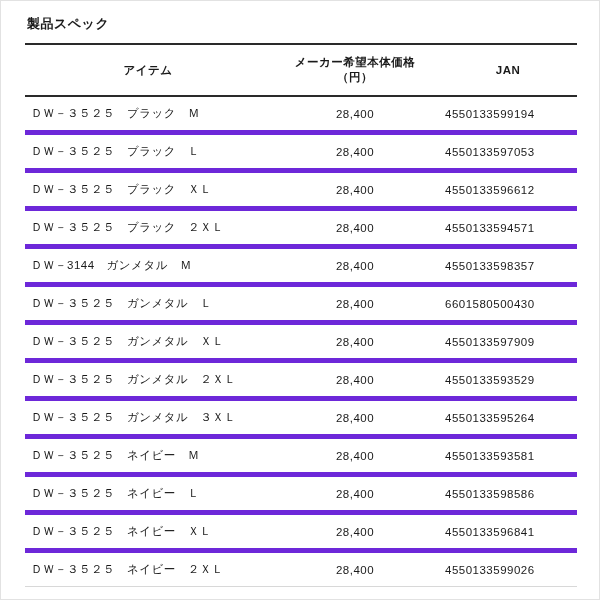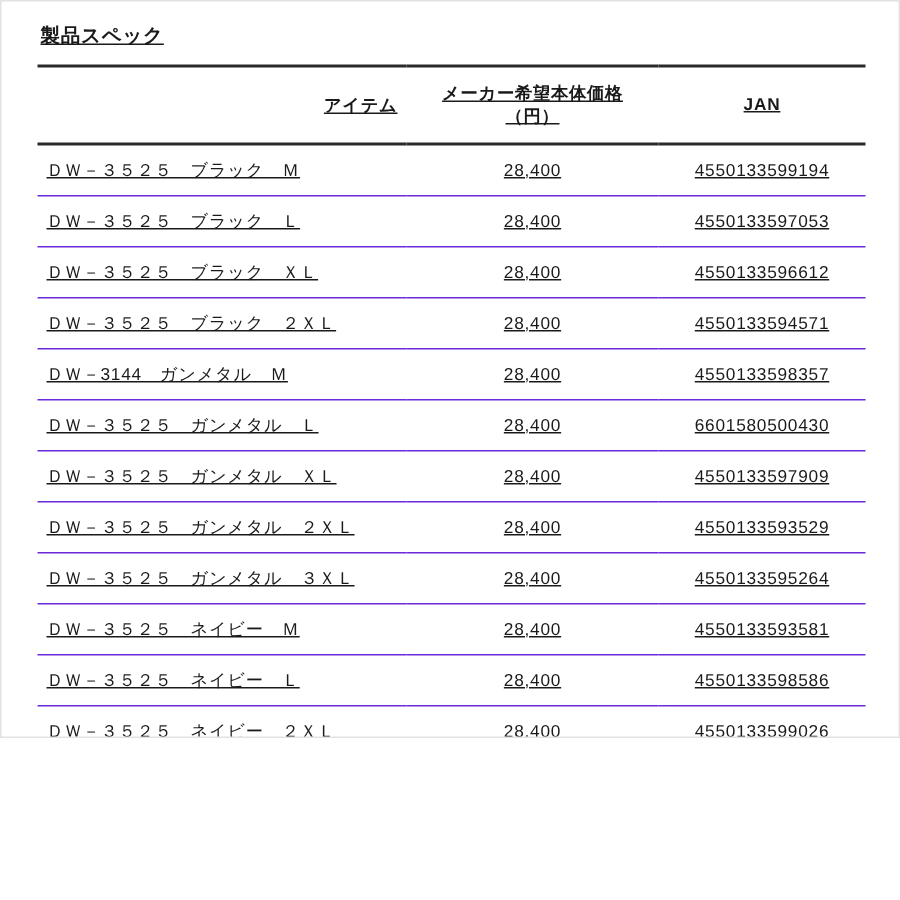--- a/index.html
+++ b/index.html
@@ -9,27 +9,26 @@
   body {
     width: 600px;
     height: 600px;
     background: #ffffff;
     font-family: "Liberation Sans", sans-serif;
     color: #1a1a1a;
     -webkit-font-smoothing: antialiased;
   }
   .page {
     width: 600px;
-    height: 492px;
+    height: 600px;
     box-sizing: border-box;
     padding: 10px 24px 0 24px;
     border: 1px solid #e2e2e2;
     position: relative;
     overflow: hidden;
-    text-decoration: underline;
   }
   .page-title {
     font-size: 13px;
     font-weight: bold;
     color: #1a1a1a;
     letter-spacing: 0.5px;
     margin: 4px 0 10px 2px;
   }
   table.spec {
     border-collapse: collapse;
@@ -42,35 +41,35 @@
     color: #1a1a1a;
     padding: 10px 6px;
     border-top: 2px solid #2a2a2a;
     border-bottom: 2px solid #2a2a2a;
     letter-spacing: 0.5px;
   }
   table.spec td {
     font-size: 11.5px;
     color: #1a1a1a;
     padding: 9px 6px;
-    border-bottom: 1px solid #6d28d9;
+    border-bottom: 5px solid #6d28d9;
     letter-spacing: 0.5px;
     white-space: nowrap;
   }
   .col-item { width: 246px; }
   .col-price { width: 168px; }
   .col-jan  { width: 138px; }
 
-  th.th-item { text-align: right; padding-left: 16px; }
+  th.th-item { text-align: center; padding-left: 16px; }
   th.th-price { }
   th.th-jan { text-align: center; }
 
   td.td-item { text-align: left; padding-left: 16px; }
   td.td-price { text-align: center; }
-  td.td-jan { text-align: center; }
+  td.td-jan { text-align: left; }
 
   tr:last-child td { border-bottom: 1px solid #d8d8d8; }
 </style>
 </head>
 <body>
 
 <div class="page">
   <div class="page-title">製品スペック</div>
 
   <table class="spec">
@@ -136,19 +135,24 @@
         <td class="td-item">ＤＷ－３５２５　ネイビー　Ｍ</td>
         <td class="td-price">28,400</td>
         <td class="td-jan">4550133593581</td>
       </tr>
       <tr>
         <td class="td-item">ＤＷ－３５２５　ネイビー　Ｌ</td>
         <td class="td-price">28,400</td>
         <td class="td-jan">4550133598586</td>
       </tr>
       <tr>
+        <td class="td-item">ＤＷ－３５２５　ネイビー　ＸＬ</td>
+        <td class="td-price">28,400</td>
+        <td class="td-jan">4550133596841</td>
+      </tr>
+      <tr>
         <td class="td-item">ＤＷ－３５２５　ネイビー　２ＸＬ</td>
         <td class="td-price">28,400</td>
         <td class="td-jan">4550133599026</td>
       </tr>
     </tbody>
   </table>
 </div>
 
 </body></html>

